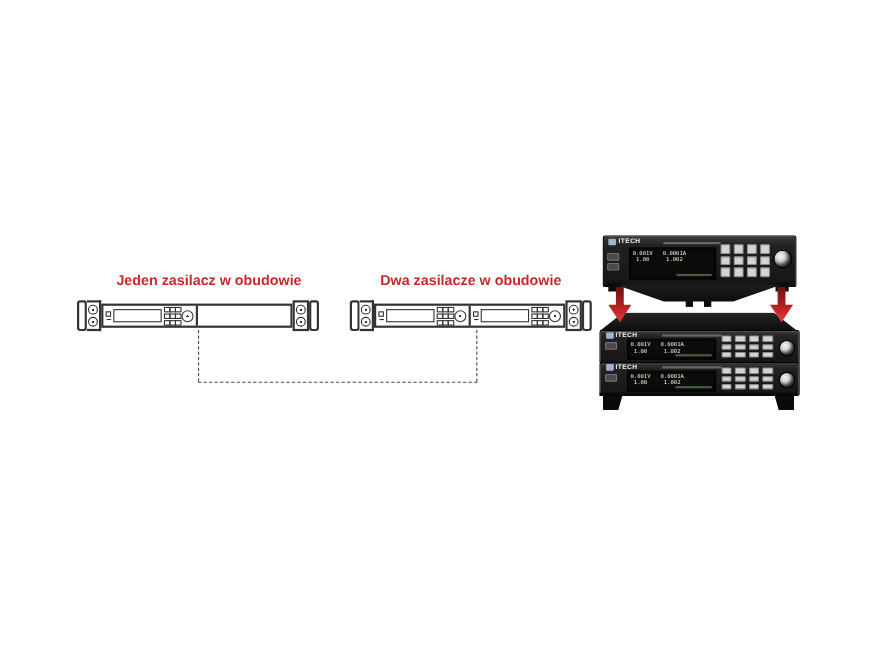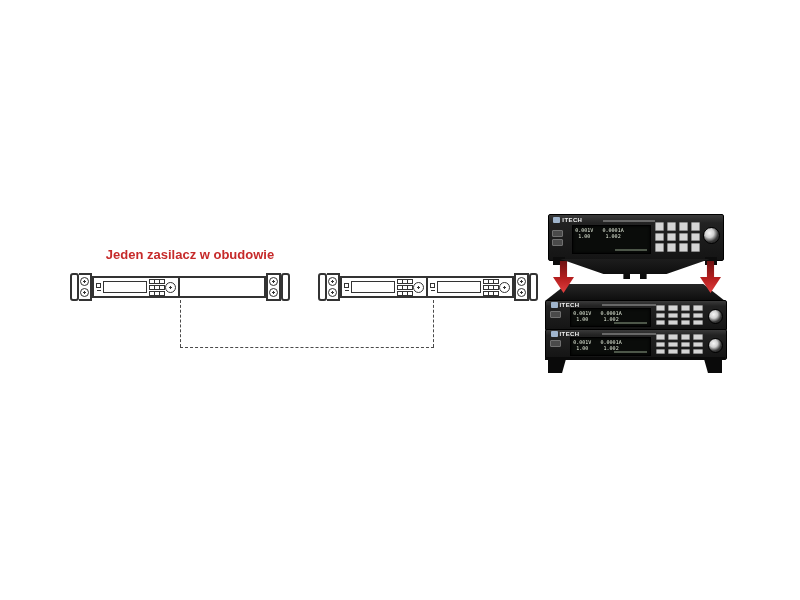--- a/index.html
+++ b/index.html
@@ -70,20 +70,21 @@
   .foot-r{background:#0a0a0a;clip-path:polygon(0 0,100% 0,100% 100%,22% 100%);}
   .red-arrow{background:linear-gradient(180deg,#6d1212 0%,#b71f1f 55%,#e04040 100%);
              clip-path:polygon(33% 0,67% 0,67% 50%,100% 50%,50% 100%,0 50%,33% 50%);z-index:5;}
 </style>
 </head>
 <body>
 
 <div class="canvas">
 
   <div class="abs heading" style="left:75px;top:247px;width:230px;">Jeden zasilacz w obudowie</div>
+  <div class="abs heading" style="left:313px;top:247px;width:230px;">Dwa zasilacze w obudowie</div>
 
   <div class="abs rack" style="left:70px;top:276px;width:220px;">
     <div class="ear">
       <div class="flange"></div>
       <div class="plate">
         <div class="screw"></div>
         <div class="screw"></div>
       </div>
     </div>
     <div class="rbody">

